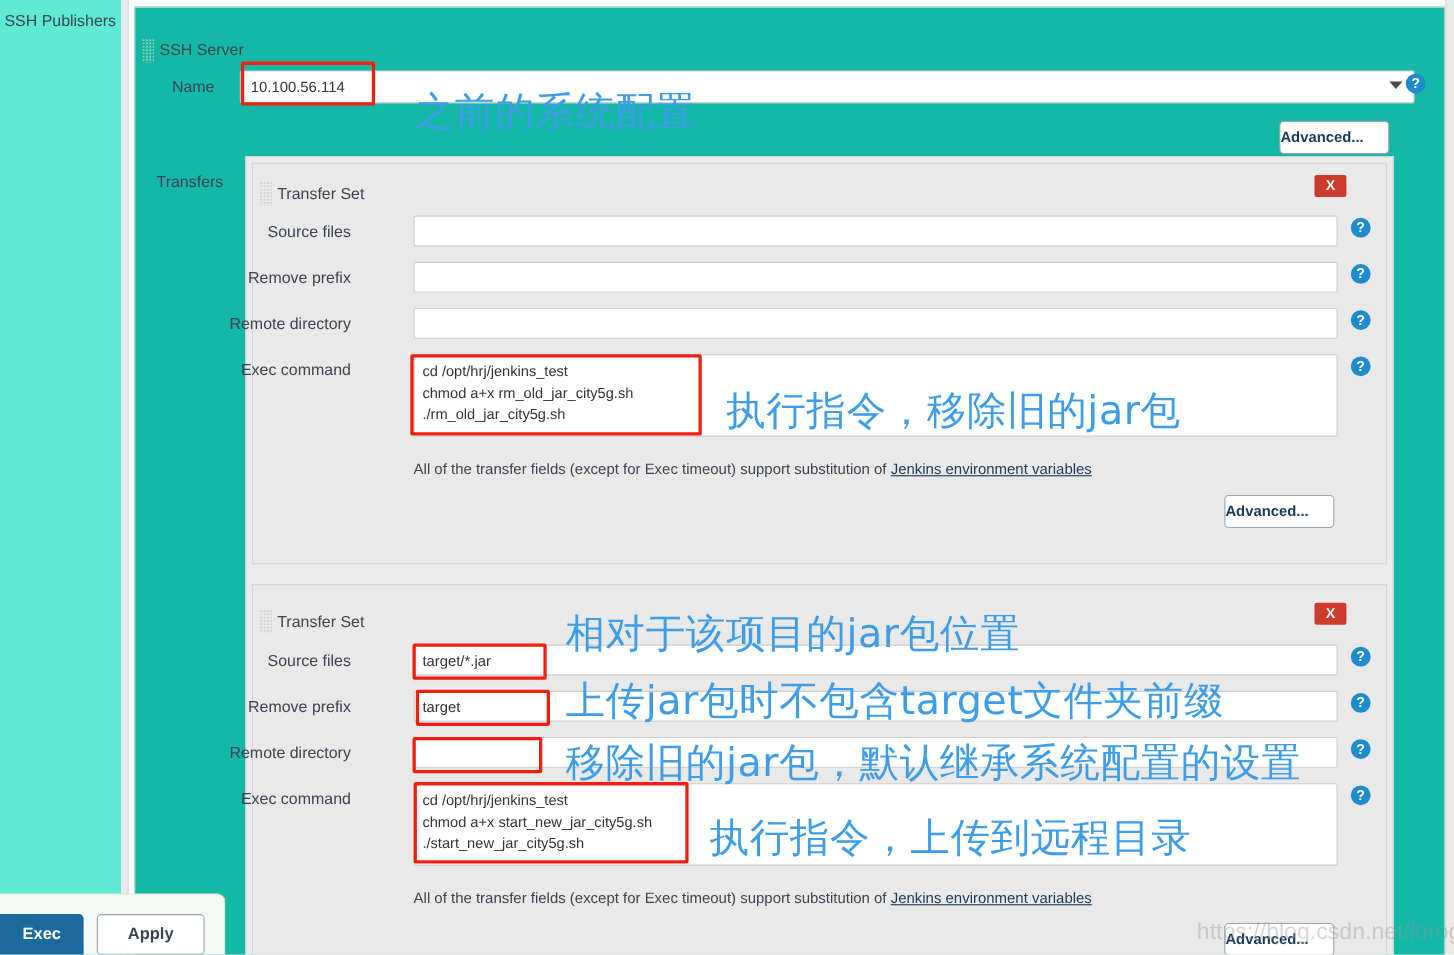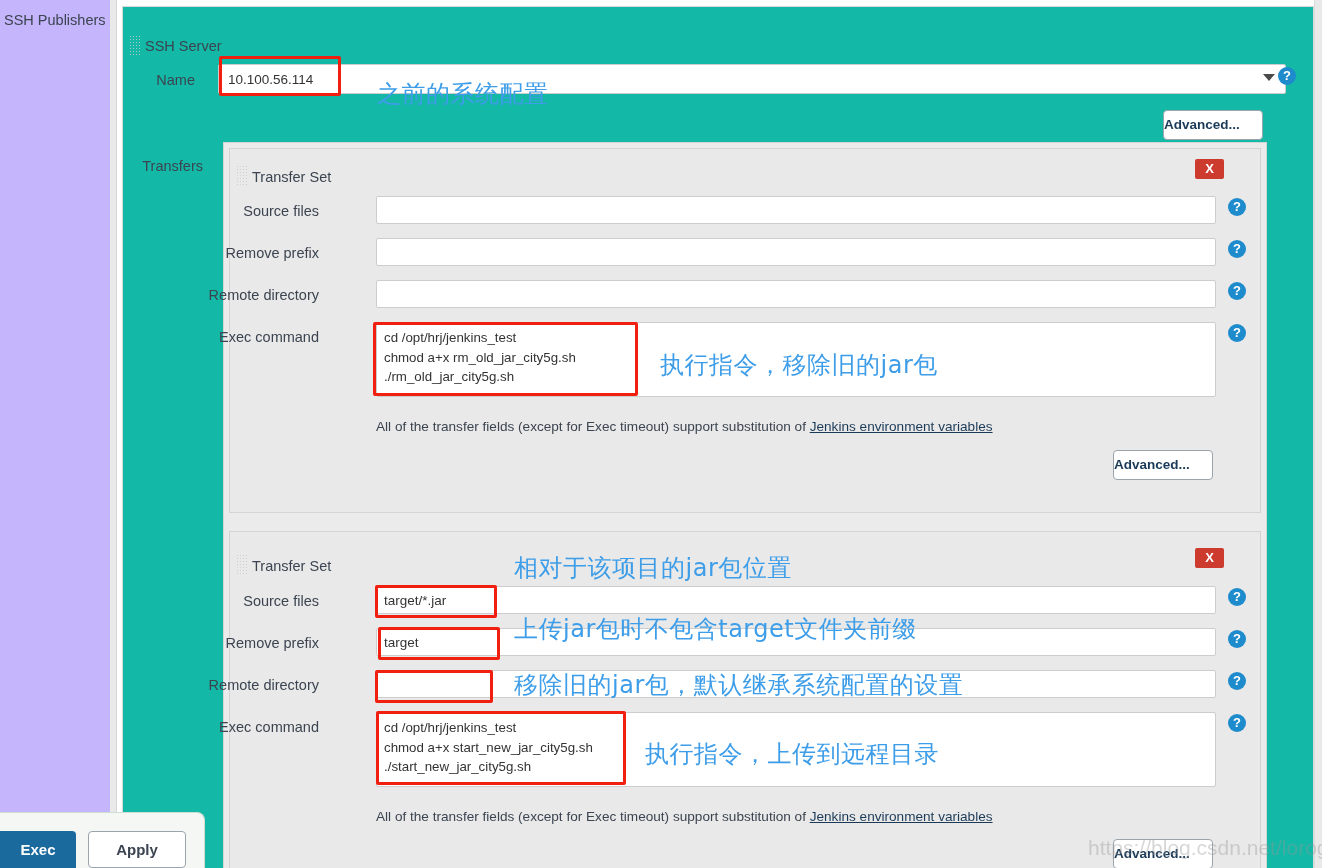--- a/index.html
+++ b/index.html
@@ -13,21 +13,21 @@
   #root {
     position: relative;
     width: 1322px; height: 868px;
     background: #ffffff;
   }
 
   
   .sidebar {
     position: absolute; left: 0; top: 0;
     width: 110px; height: 868px;
-    background: #c4b5fd;
+    background: #5eead4;
   }
   .sidebar-label {
     position: absolute; left: 4px; top: 12px;
     font-size: 14.5px; color: #3b4450;
     white-space: nowrap;
   }
 
   
   .gutter-a {
     position: absolute; left: 110px; top: 0;
@@ -177,21 +177,21 @@
     position: absolute;
     border: 3.5px solid #f01f0f;
     border-radius: 2px;
     pointer-events: none;
   }
 
   
   .anno {
     position: absolute;
     color: #3d9de8;
-    font-size: 24px;
+    font-size: 36px;
     font-family: "DejaVu Sans", sans-serif;
     white-space: nowrap;
     letter-spacing: 0.5px;
   }
 
   
   .savebar {
     position: absolute;
     left: 0; top: 812px;
     width: 205px; height: 56px;

